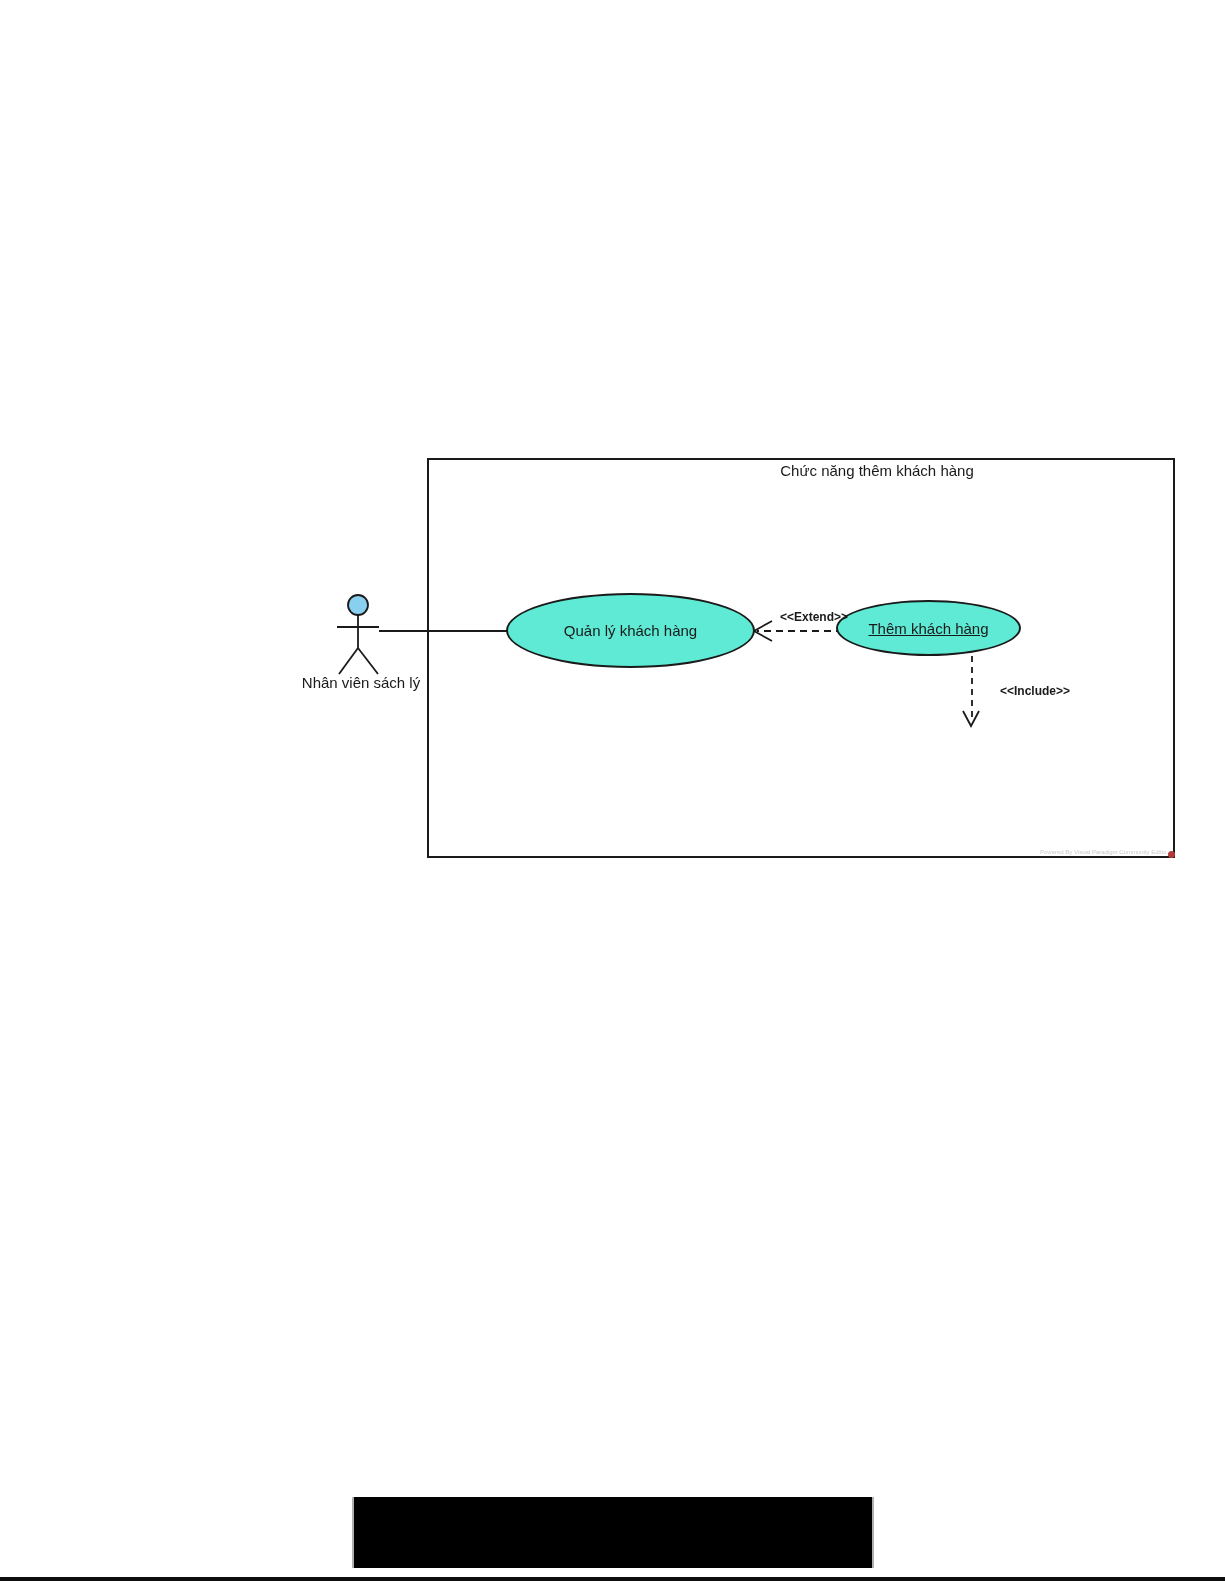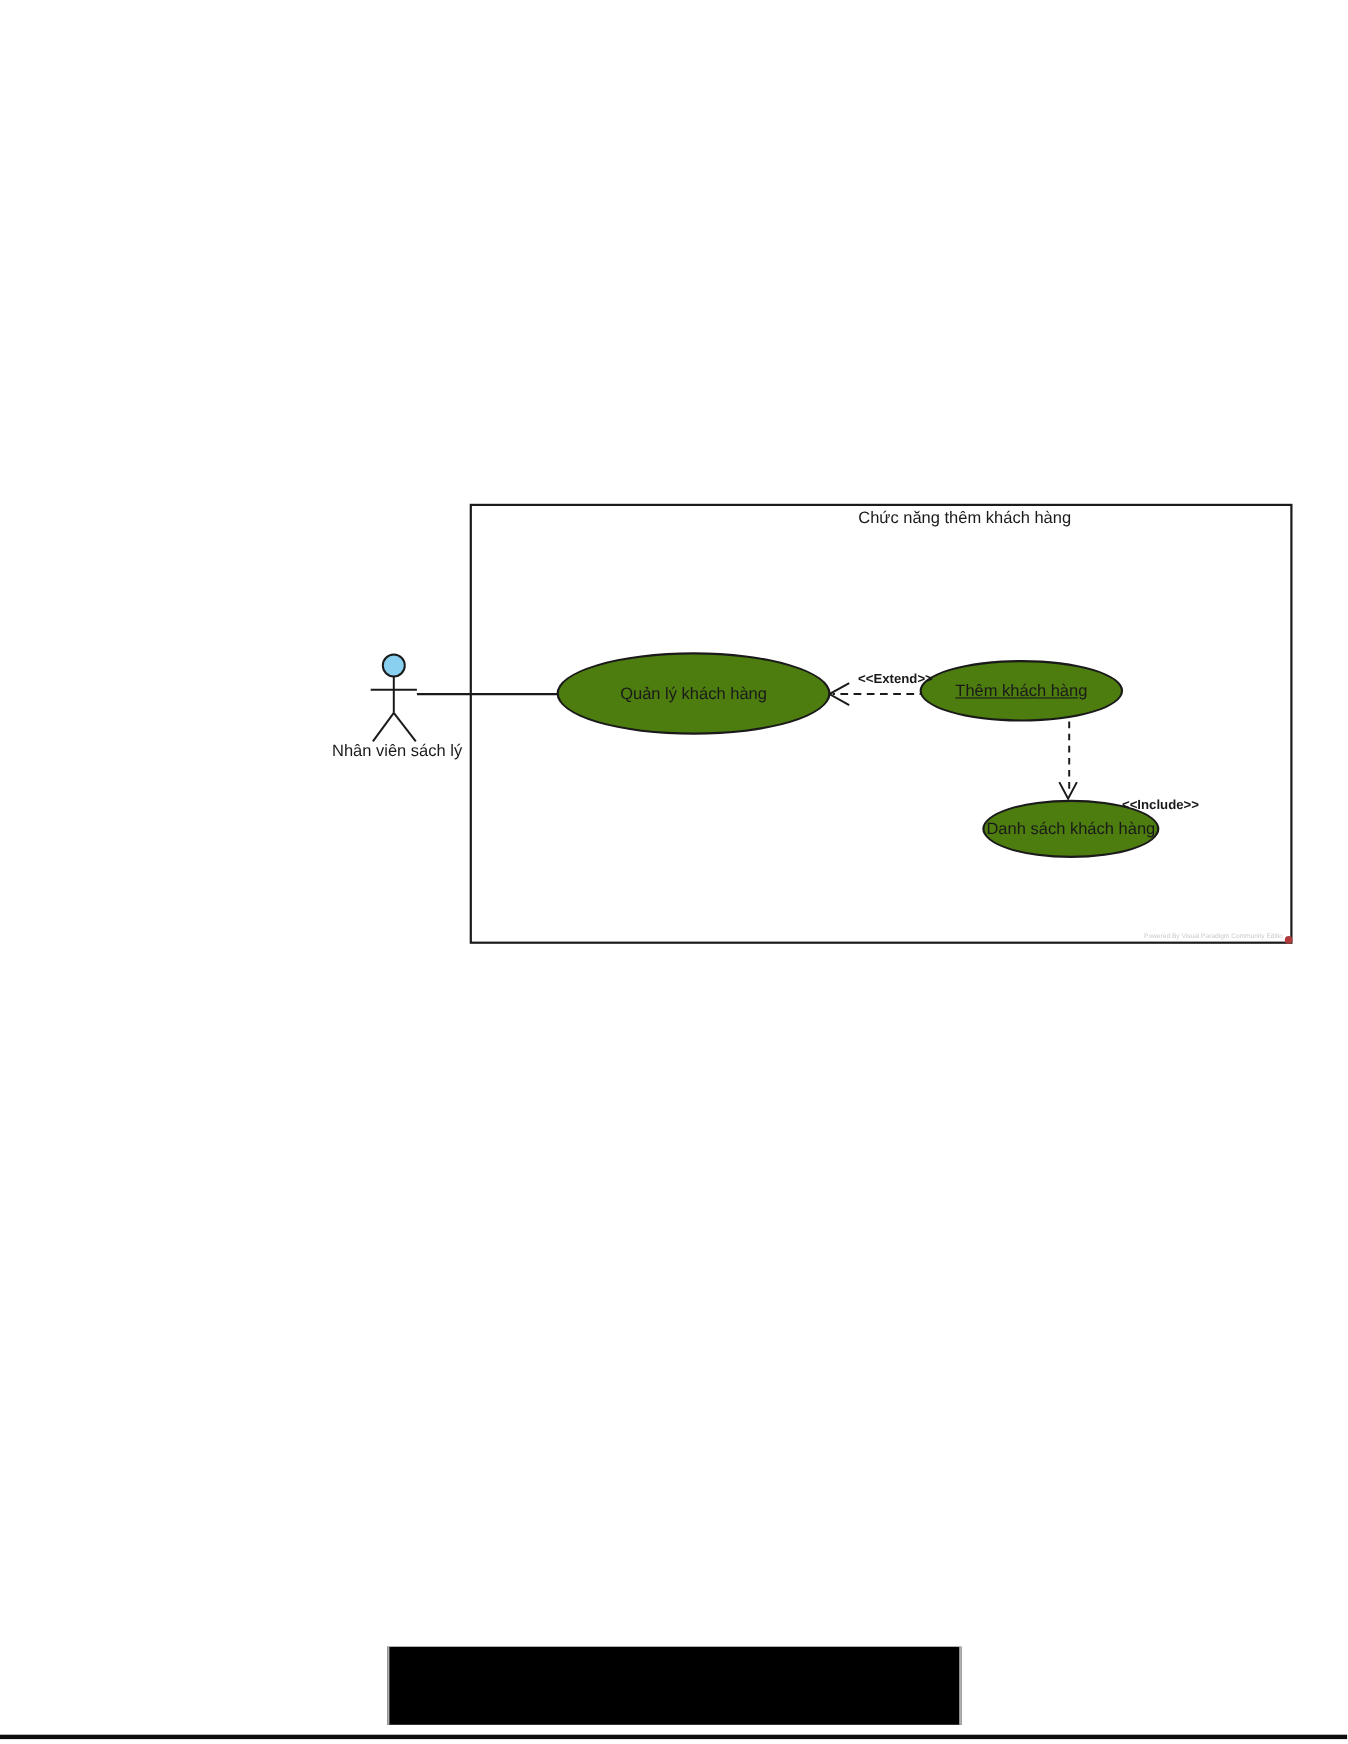--- a/index.html
+++ b/index.html
@@ -38,42 +38,42 @@
   
   .overlay-svg {
     left: 0; top: 0;
     width: 1225px; height: 1585px;
     pointer-events: none;
   }
 
   
   .usecase {
     border: 2px solid #1a1a1a;
-    background: #4d7c0f;
+    background: #5eead4;
     border-radius: 50%;
     box-sizing: border-box;
     display: flex;
     align-items: center;
     justify-content: center;
     font-size: 15px;
     color: #1a1a1a;
     text-align: center;
   }
   .uc1 { left: 506px; top: 593px; width: 249px; height: 75px; }
   .uc2 { left: 836px; top: 600px; width: 185px; height: 56px; text-decoration: underline; }
   .uc3 { left: 893px; top: 727px; width: 161px; height: 53px; }
 
   .rel-label {
     font-size: 12px;
     color: #1a1a1a;
     white-space: nowrap;
     font-weight: bold;
   }
   .extend-label  { left: 762px; top: 610px; width: 104px; text-align: center; }
-  .include-label { left: 980px; top: 684px; width: 110px; text-align: right; margin-top: 40px; }
+  .include-label { left: 980px; top: 684px; width: 110px; text-align: center; }
 
   .actor-label {
     left: 280px; top: 674px;
     width: 162px;
     text-align: center;
     font-size: 15px;
     color: #1a1a1a;
   }
 
   
@@ -143,23 +143,20 @@
   </svg>
 
   <div class="abs actor-label">Nhân viên sách lý</div>
 
   <div class="abs usecase uc1">
     <span>Quản lý khách hàng</span>
   </div>
   <div class="abs usecase uc2">
     <span>Thêm khách hàng</span>
   </div>
-  <div class="abs usecase uc3">
-    <span>Danh sách khách hàng</span>
-  </div>
 
   <div class="abs rel-label extend-label">&lt;&lt;Extend&gt;&gt;</div>
   <div class="abs rel-label include-label">&lt;&lt;Include&gt;&gt;</div>
 
   <div class="abs watermark">Powered By Visual Paradigm Community Edition</div>
   <div class="abs watermark-dot"></div>
 
   <div class="abs redaction"></div>
 
   <div class="abs bottom-rule"></div>

